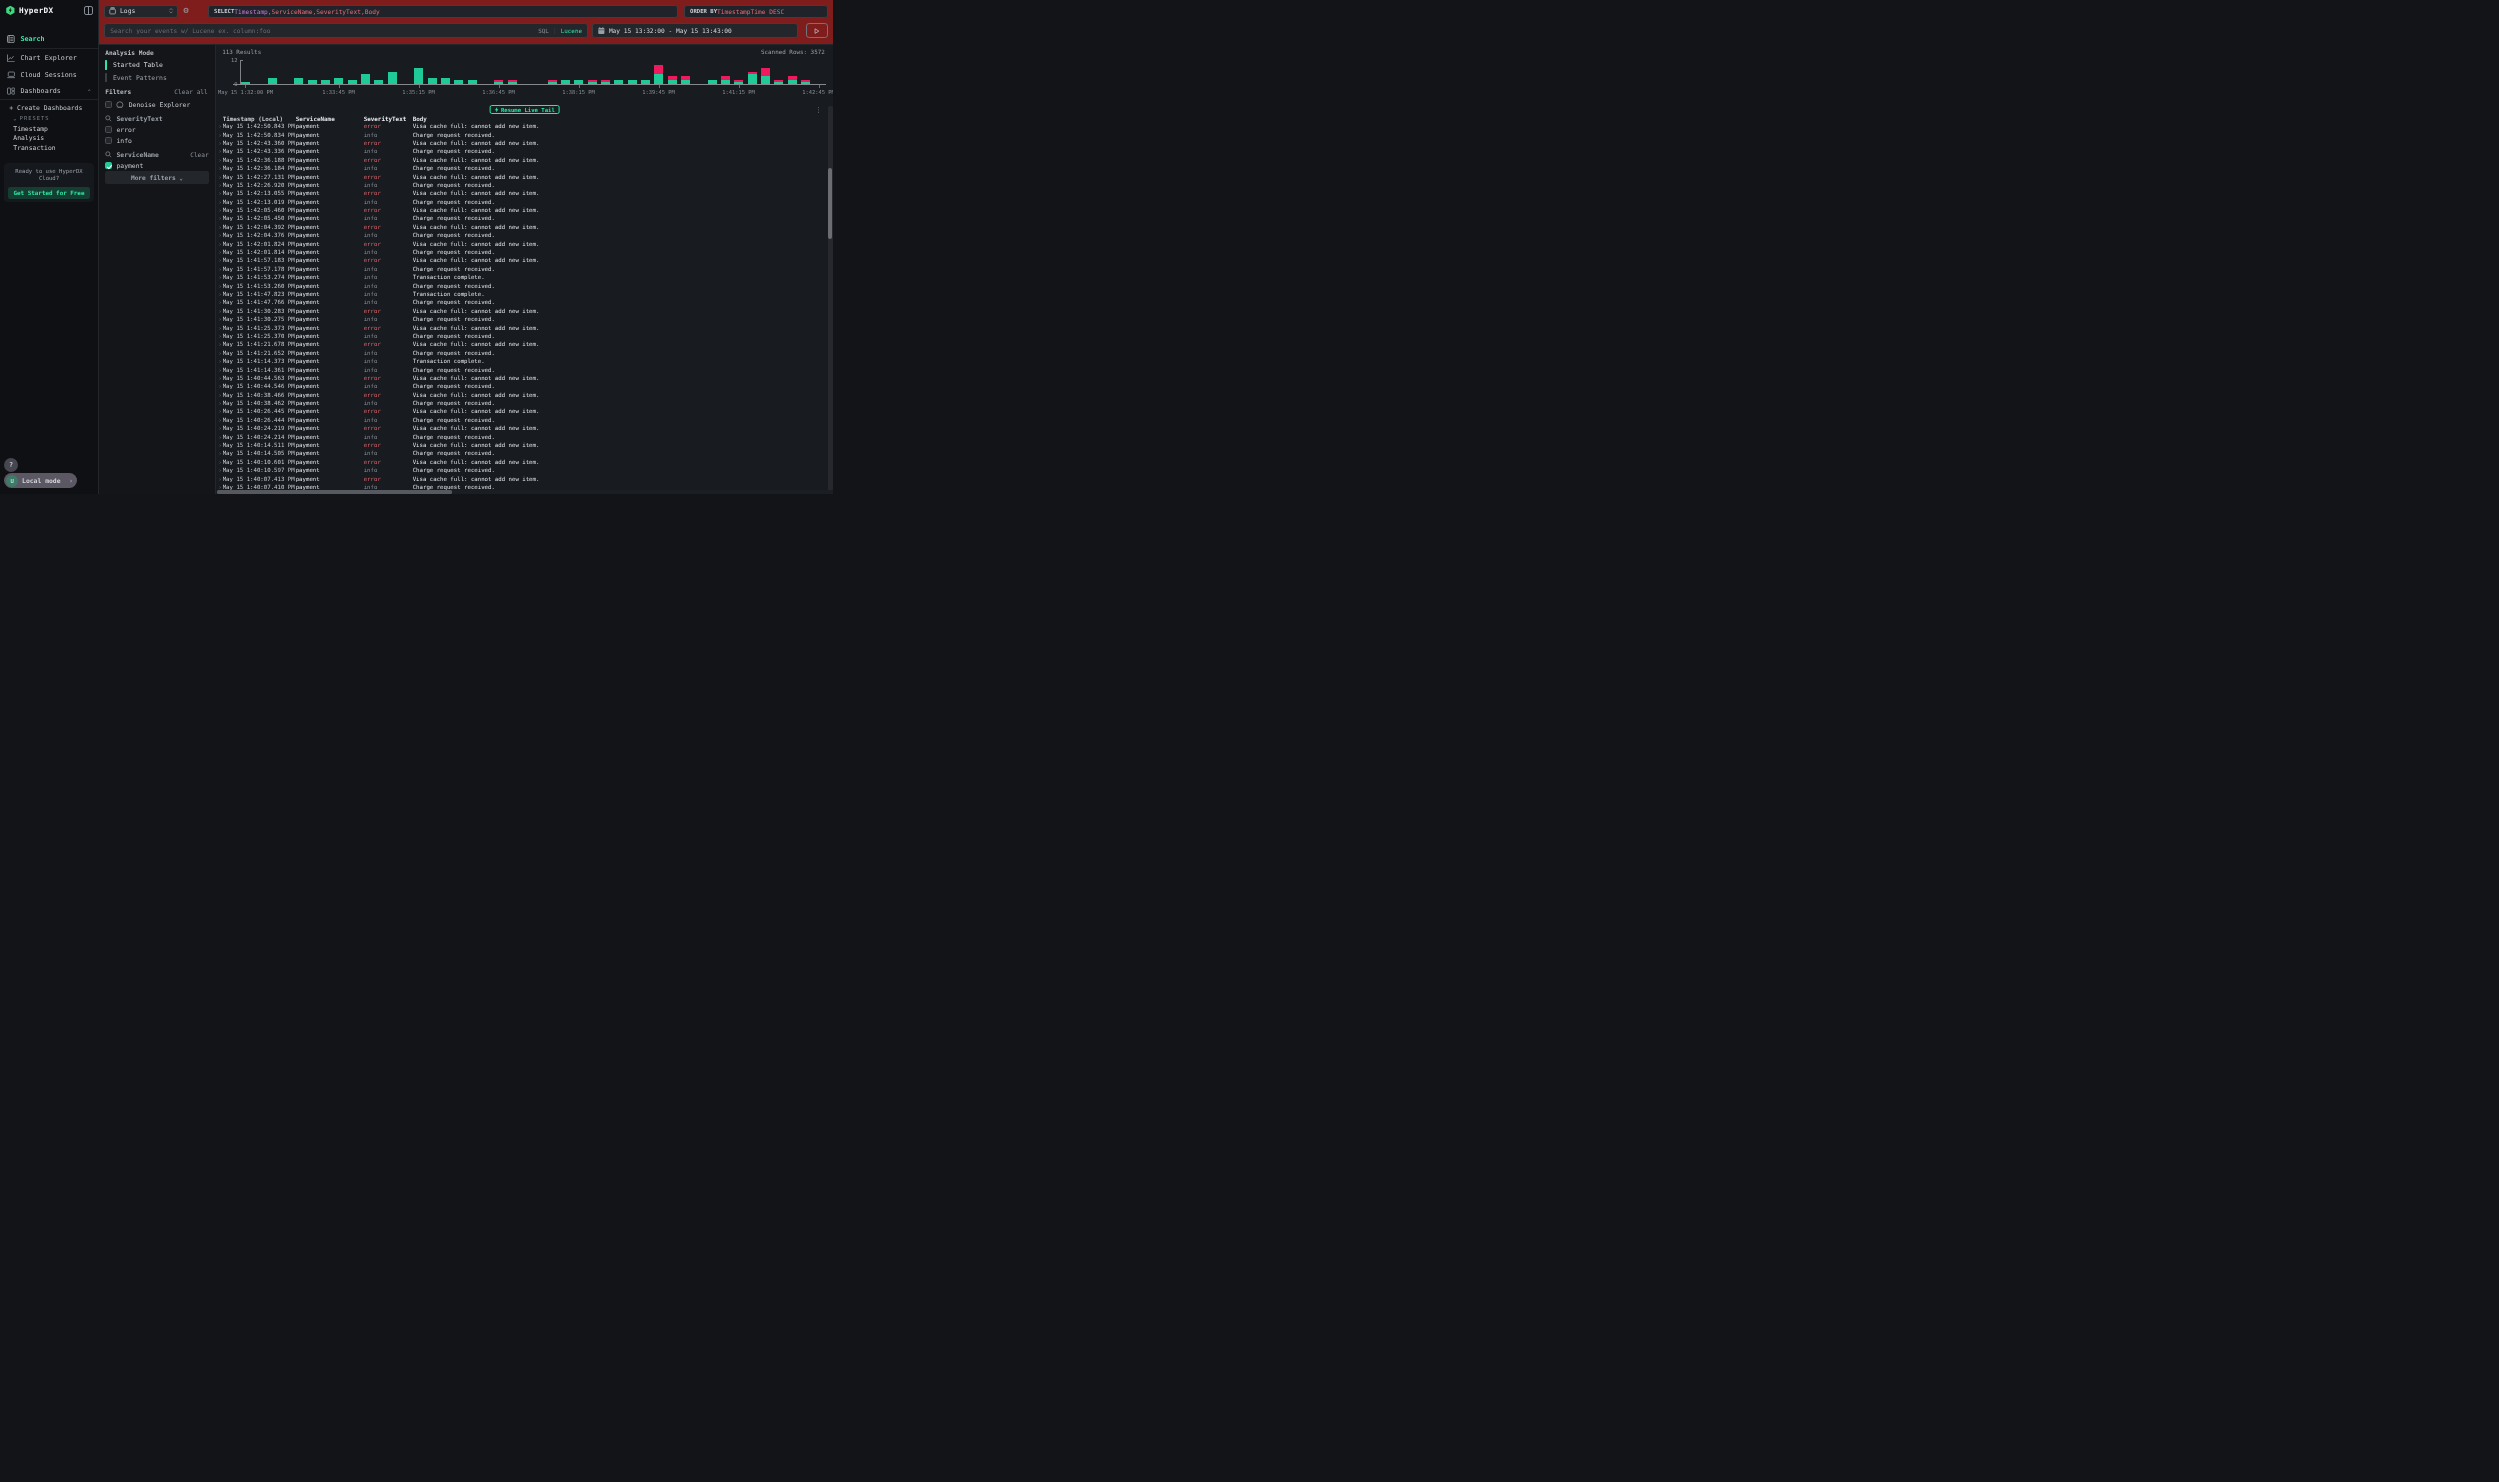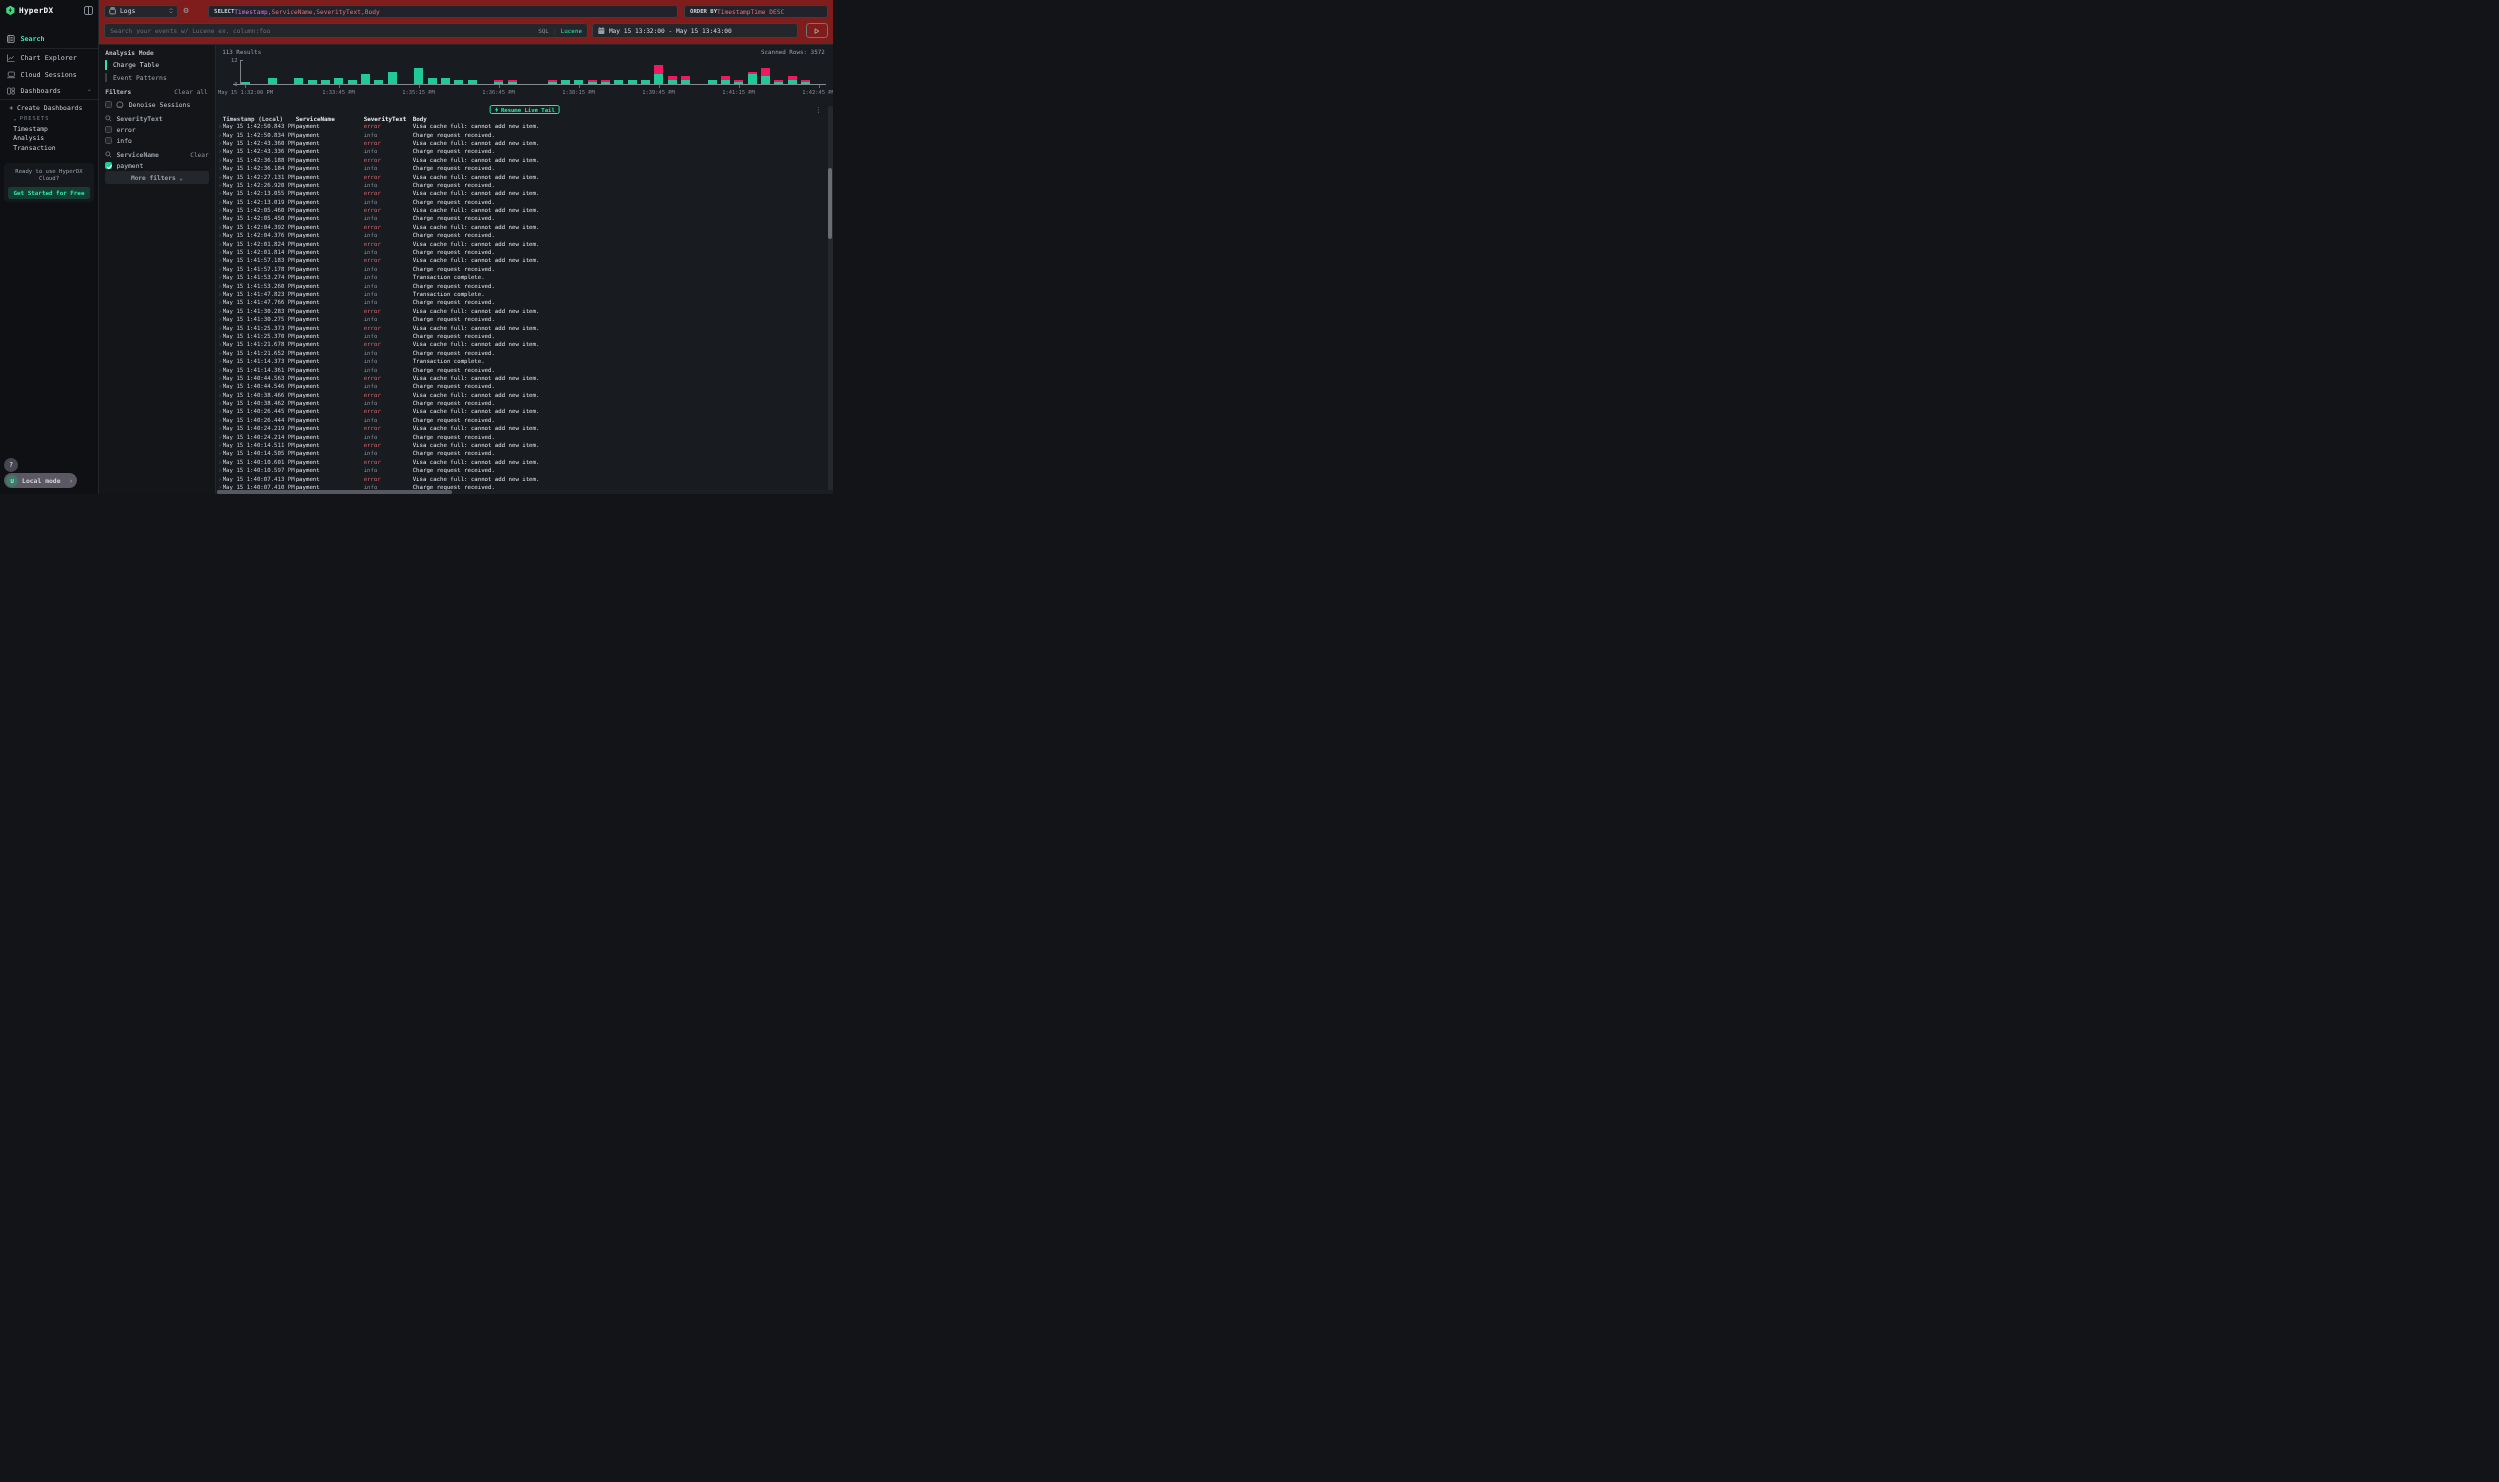--- a/index.html
+++ b/index.html
@@ -246,39 +246,39 @@
           <polygon points="2,1.5 9.5,6 2,10.5" fill="none" stroke="#c7ccd1" stroke-width="1.4" stroke-linejoin="round"></polygon>
         </svg>
     </button>
   </header>
 
   <aside id="filter-panel">
     <div class="fp-title" style="top:4.1px;">Analysis Mode</div>
 
     <div class="mode-item active" style="top:14.4px;">
       <span class="mode-bar"></span>
-      <span class="mode-text">Charge Table</span>
+      <span class="mode-text">Started Table</span>
     </div>
     <div class="mode-item" style="top:27px;">
       <span class="mode-bar"></span>
       <span class="mode-text">Event Patterns</span>
     </div>
 
     <div class="fp-title" style="top:43px;">Filters</div>
     <div class="link-dim" style="position:absolute; right:7.2px; top:43px;">Clear all</div>
 
     <div class="filter-row" style="top:55px;">
       <span class="checkbox"></span>
       <span>
         <svg width="7.7" height="7.7" viewBox="0 0 15 15">
             <circle cx="7.5" cy="7.5" r="6" fill="none" stroke="#9aa0a8" stroke-width="1.3"></circle>
             <path d="M3.2 10.5 A6 6 0 0 0 11.8 10.5 Z" fill="#9aa0a8" opacity="0.55"></path>
           </svg>
       </span>
-      <span class="filter-label">Denoise Sessions</span>
+      <span class="filter-label">Denoise Explorer</span>
     </div>
 
     <div id="filter-groups">
         <div class="filter-row" style="top: 69px;">
           <span>
             <svg width="6.7" height="6.7" viewBox="0 0 13 13">
               <circle cx="5.5" cy="5.5" r="4" fill="none" stroke="#8b9098" stroke-width="1.4"></circle>
               <line x1="8.6" y1="8.6" x2="12" y2="12" stroke="#8b9098" stroke-width="1.4"></line>
             </svg>
           </span>

